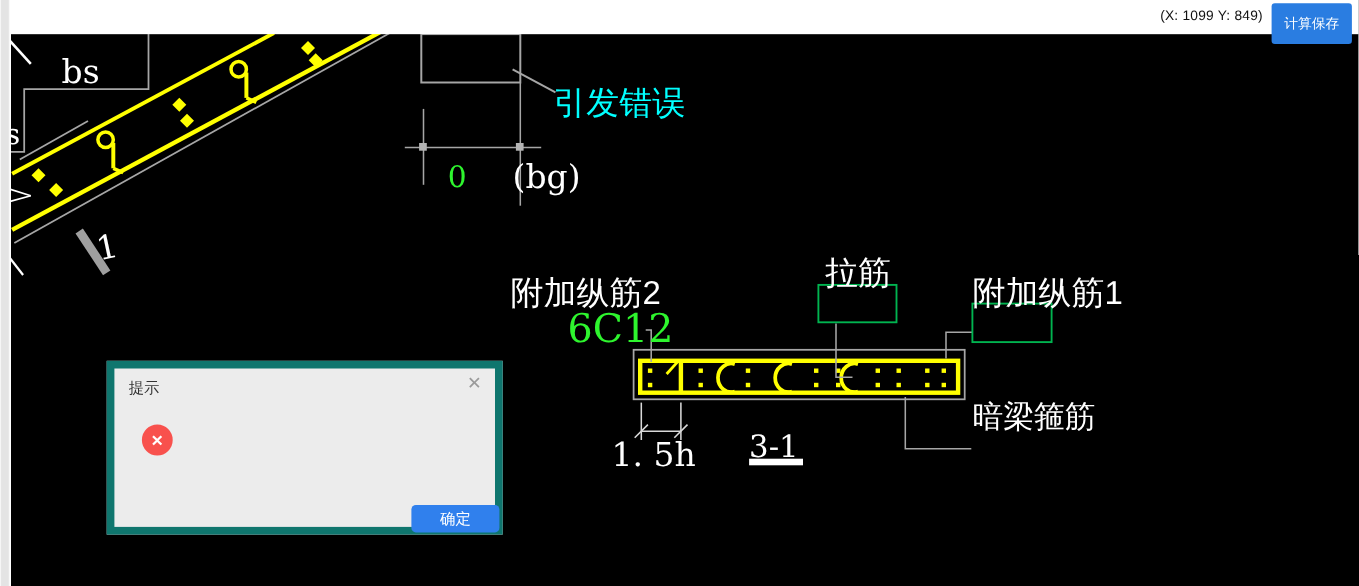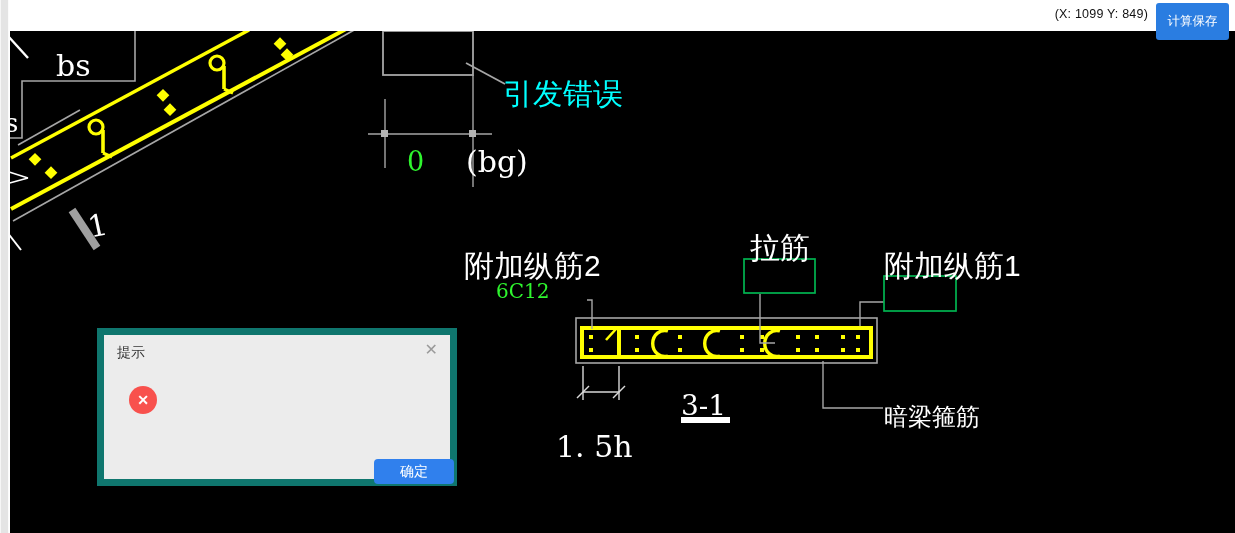--- a/index.html
+++ b/index.html
@@ -153,25 +153,25 @@
     </g>
   </svg>
 
   <div class="cad serif white" style="left:56px; top:48px; font-size:30px;">bs</div>
   <div class="cad serif white" style="left:5px; top:108px; font-size:26px;">s</div>
   <div class="cad serif white" style="left:88px; top:208px; font-size:30px; transform:rotate(-12deg);">1</div>
   <div class="cad cyan" style="left:503px; top:74px; font-size:30px;">引发错误</div>
   <div class="cad serif green" style="left:407px; top:146px; font-size:27px;">0</div>
   <div class="cad serif white" style="left:466px; top:144px; font-size:30px;">(bg)</div>
   <div class="cad white" style="left:464px; top:246px; font-size:30px;">附加纵筋2</div>
-  <div class="cad serif green" style="left:496px; top:279px; font-size:20px;">6C12</div>
+  <div class="cad serif green" style="left:516px; top:279px; font-size:36px;">6C12</div>
   <div class="cad white" style="left:750px; top:228px; font-size:30px;">拉筋</div>
   <div class="cad white" style="left:884px; top:246px; font-size:30px;">附加纵筋1</div>
-  <div class="cad white" style="left:884px; top:360px; font-size:24px;margin-top:41px;">暗梁箍筋</div>
-  <div class="cad serif white" style="left:556px; top:397px; font-size:30px;margin-top:32px;">1. 5h</div>
+  <div class="cad white" style="left:884px; top:360px; font-size:28px;">暗梁箍筋</div>
+  <div class="cad serif white" style="left:556px; top:397px; font-size:30px;">1. 5h</div>
   <div class="cad serif white" style="left:681px; top:389px; font-size:28px;">3-1</div>
 
   <div class="topbar">
     <span class="coords">(X: 1099 Y: 849)</span>
     <button class="save-btn">计算保存</button>
   </div>
 
   <div class="left-strip"></div>
 
   <div class="dialog">

